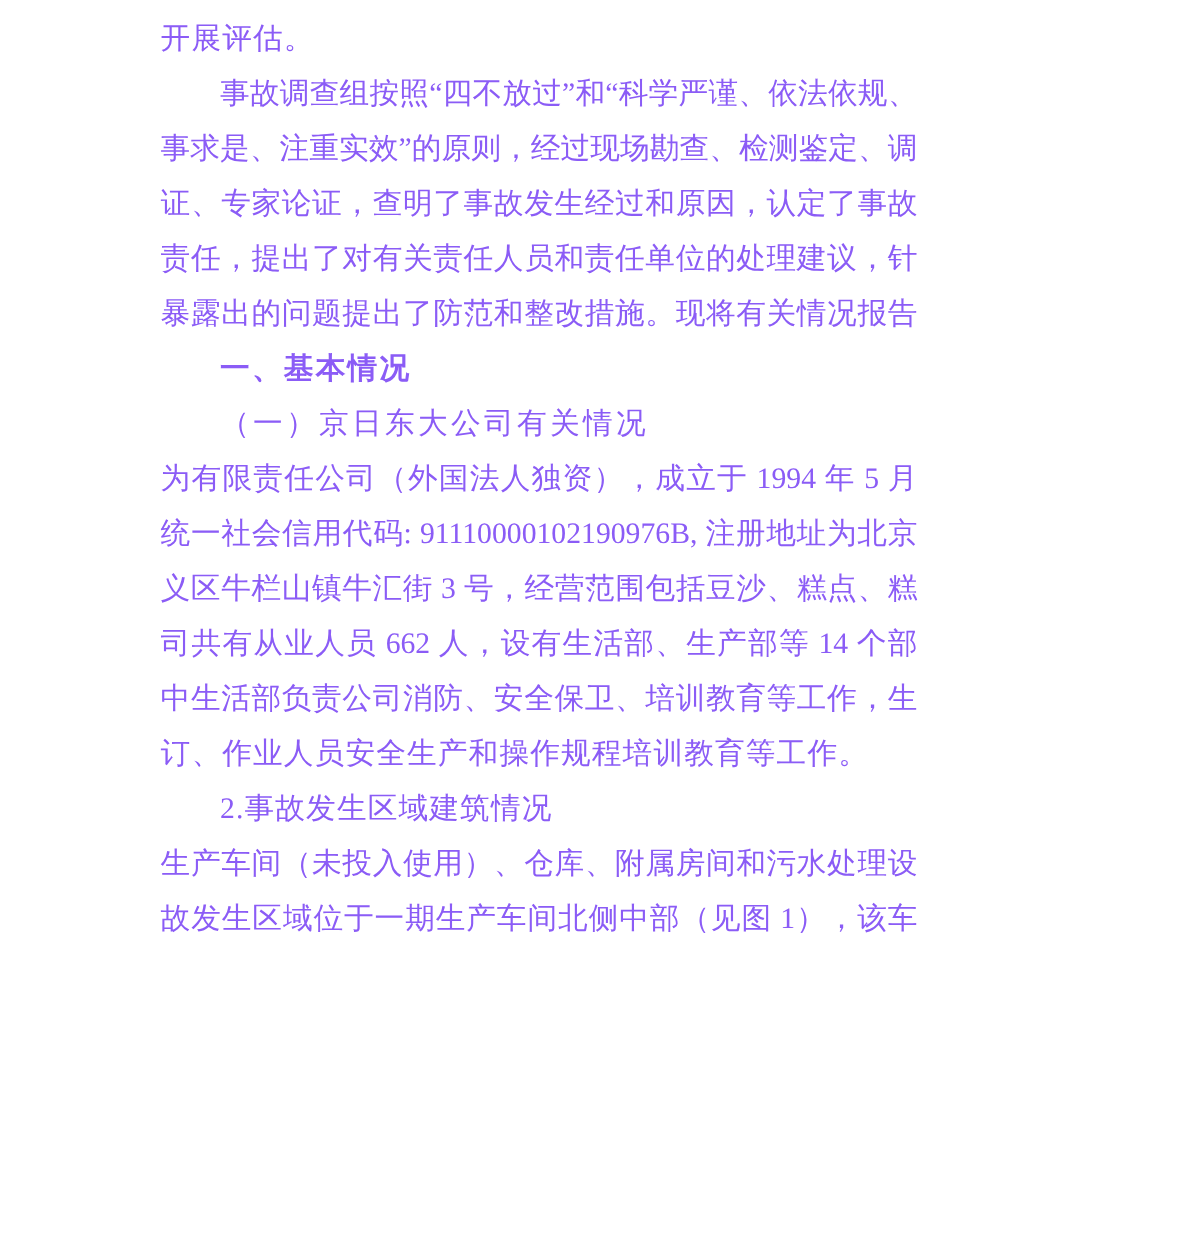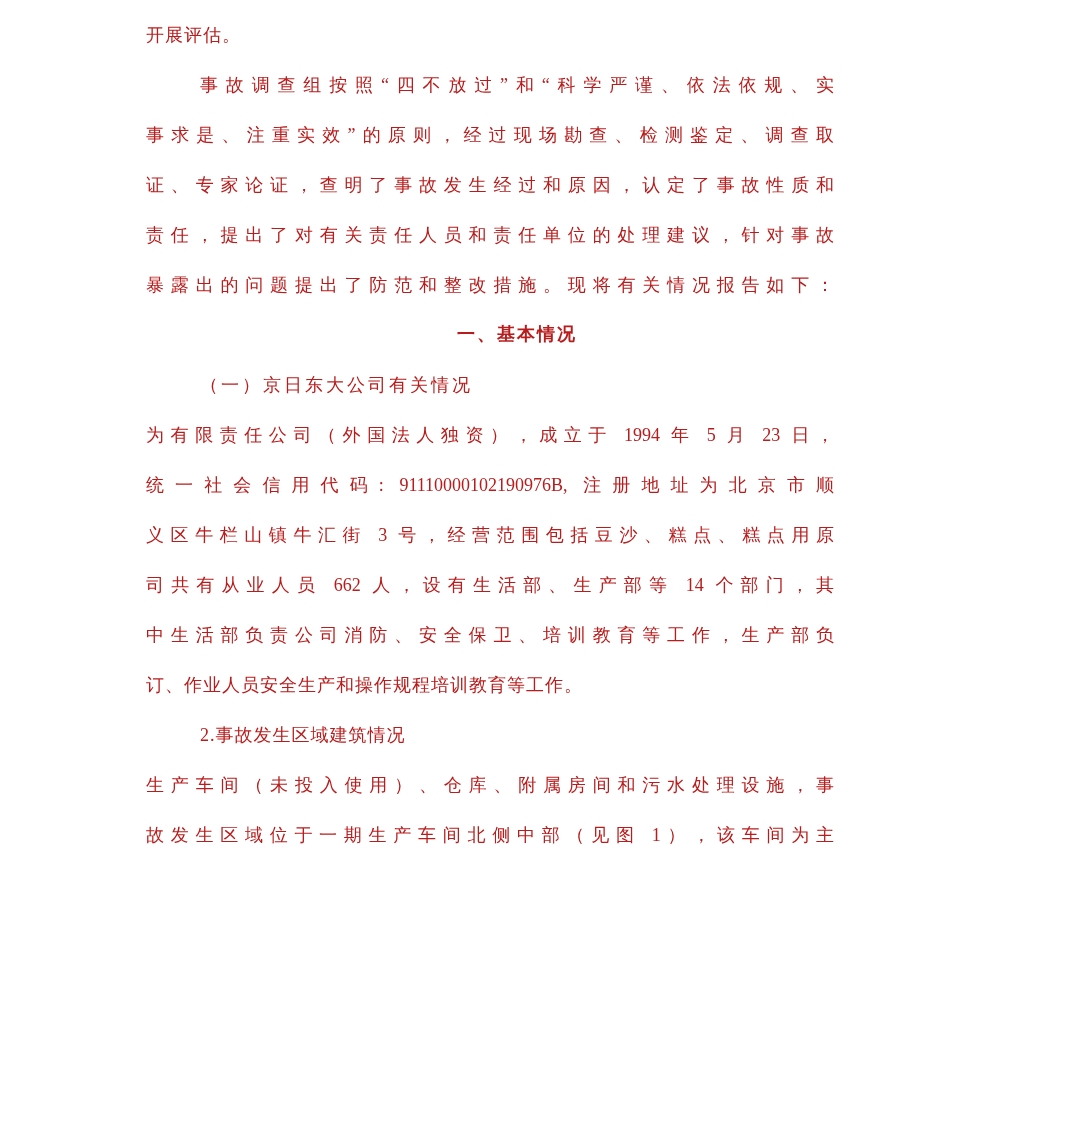--- a/index.html
+++ b/index.html
@@ -9,43 +9,42 @@
   }
   .page {
     position: relative;
     box-sizing: border-box;
     width: 964px;
     height: 1140px;
     background: #ffffff;
     padding: 10px 130px 0 146px;
     overflow: hidden;
     font-family: "Liberation Serif", "DejaVu Serif", serif;
-    font-size: 18px;
+    font-size: 27px;
     line-height: 50px;
-    color: #b91c1c;
+    color: #8b5cf6;
   }
   .line {
     height: 50px;
     overflow: hidden;
     text-align: left;
     letter-spacing: 1px;
   }
   .line.justify {
     text-align: justify;
     text-align-last: justify;
     letter-spacing: 0;
   }
   .line.indent {
     padding-left: 54px;
   }
   .line.heading-bold {
     font-weight: 700;
-    font-family: Liberation Mono, monospace;
+    font-family: Liberation Serif, serif;
     letter-spacing: 2px;
-    text-align: center;
   }
   .line.heading-kai {
     letter-spacing: 3px;
   }
 </style>
 </head>
 <body>
 
 <div class="page">
   <div class="line">开展评估。</div>

